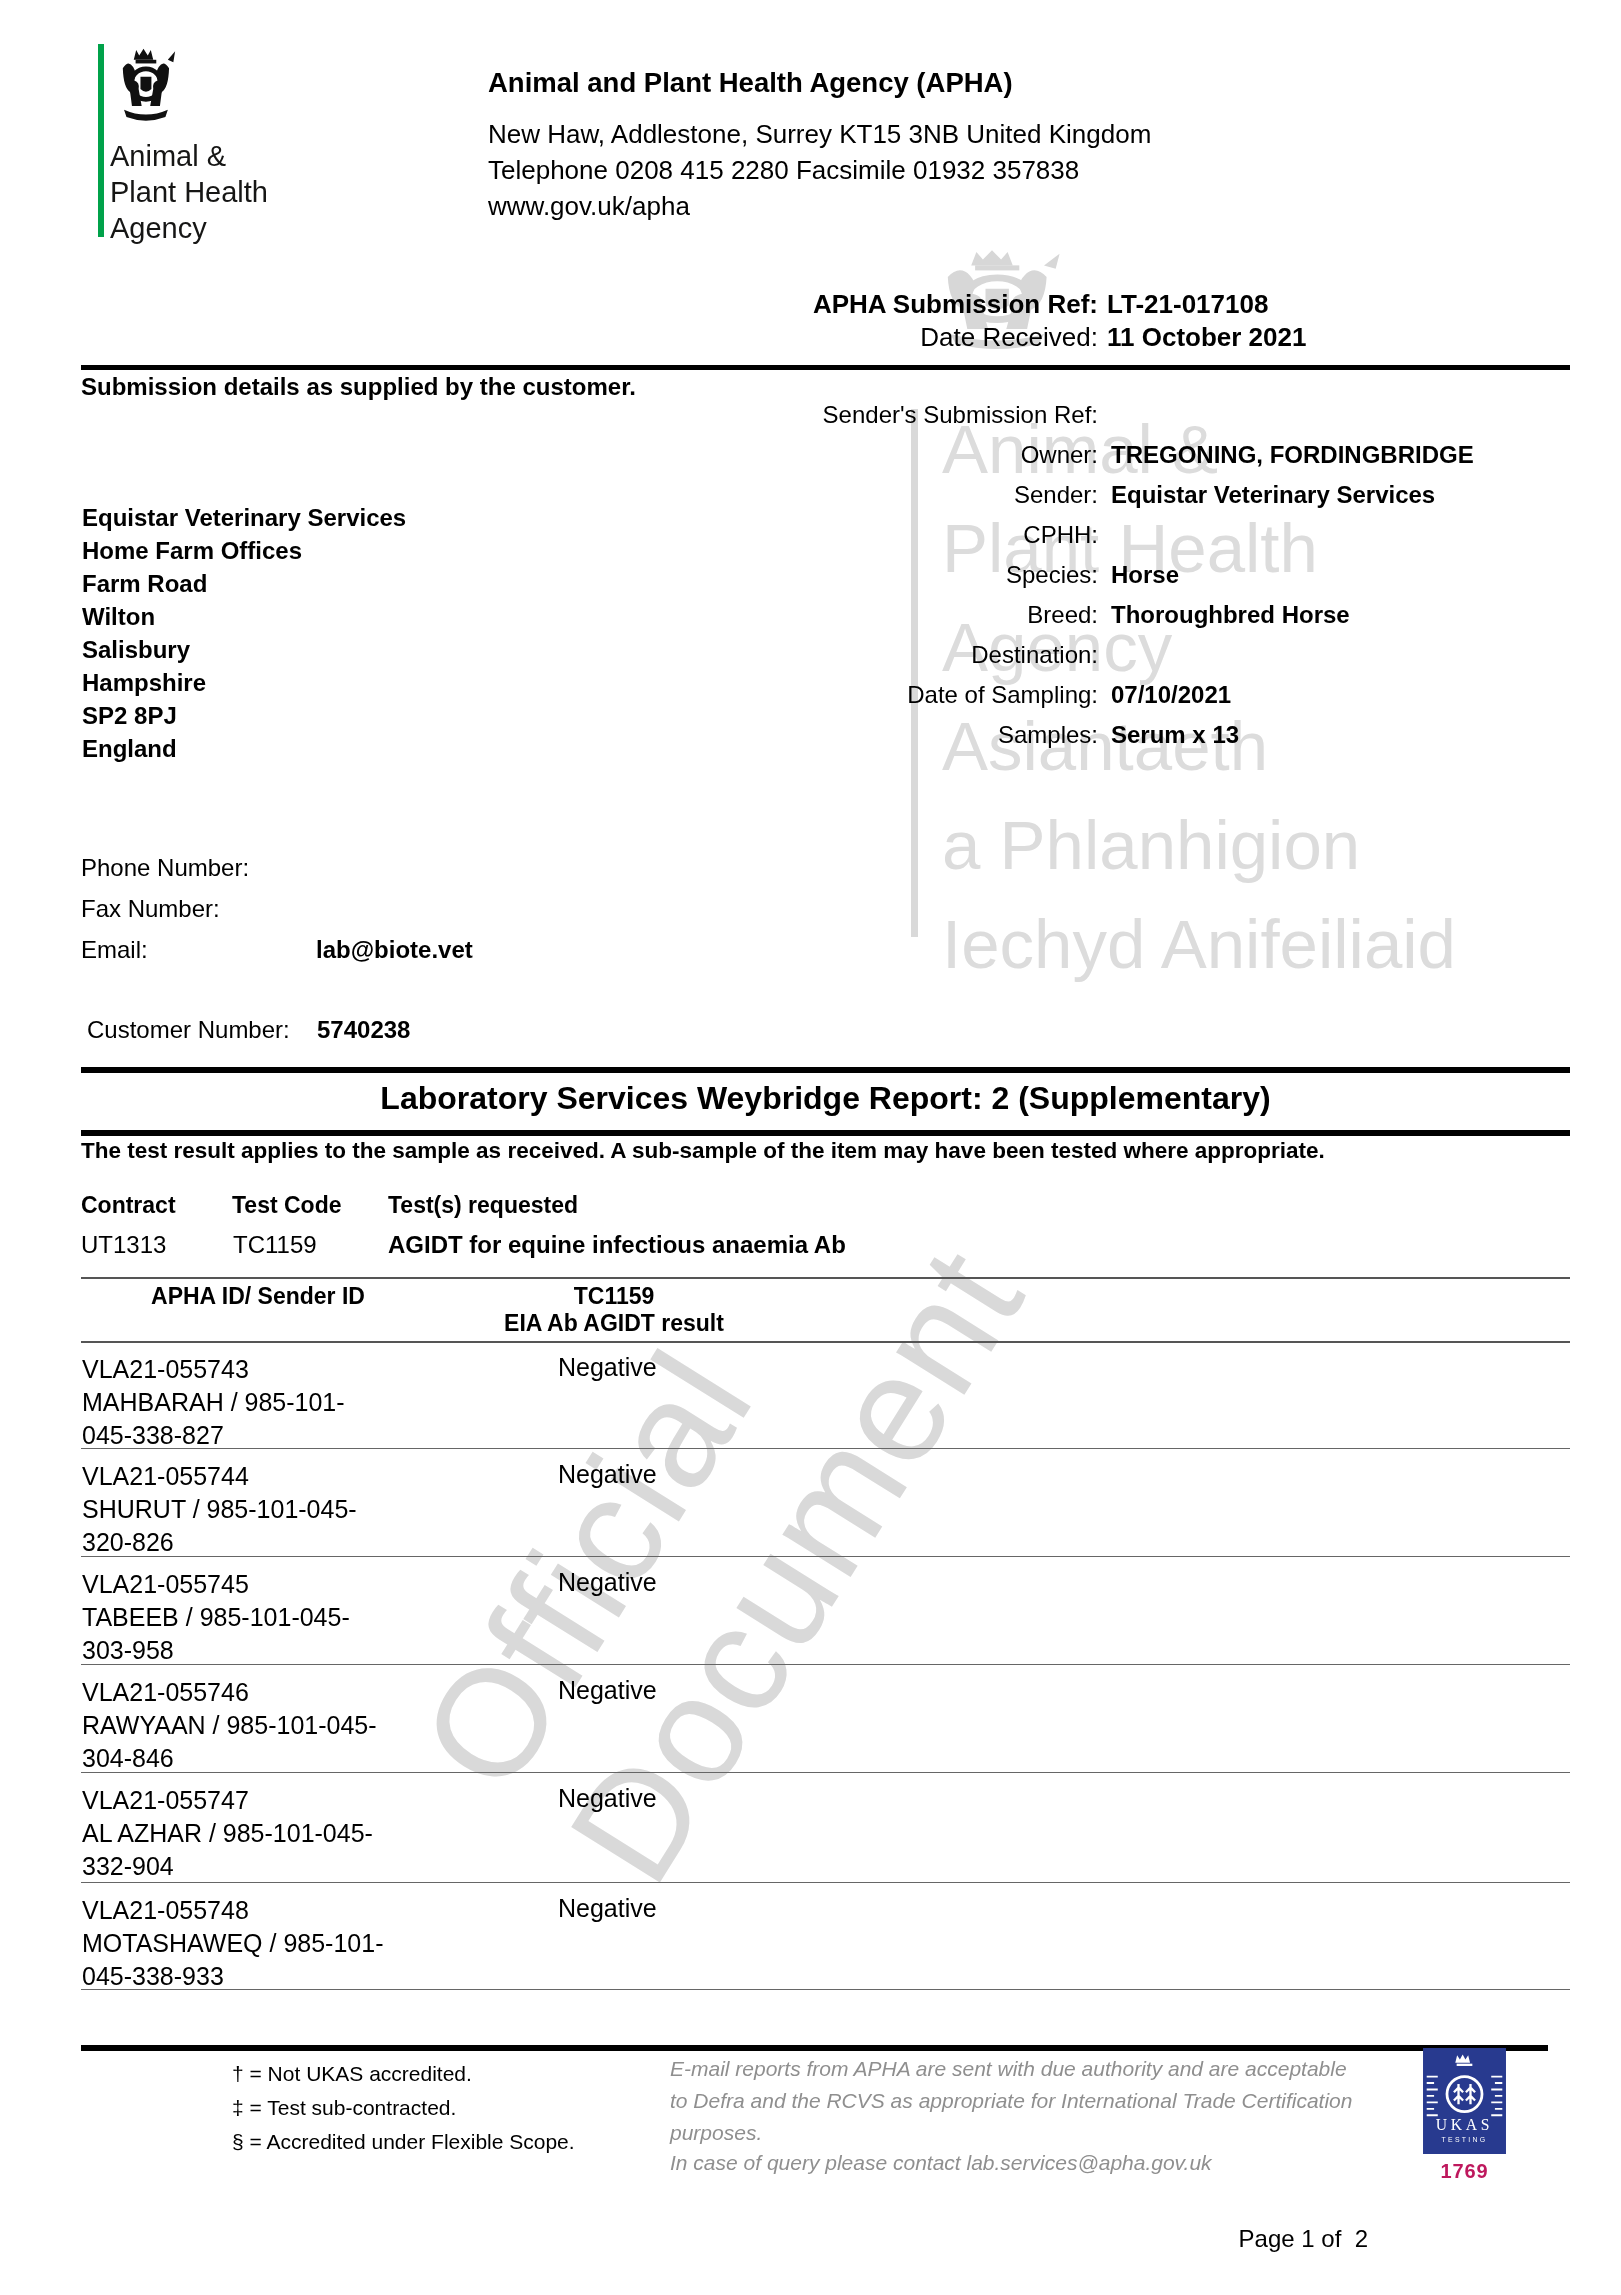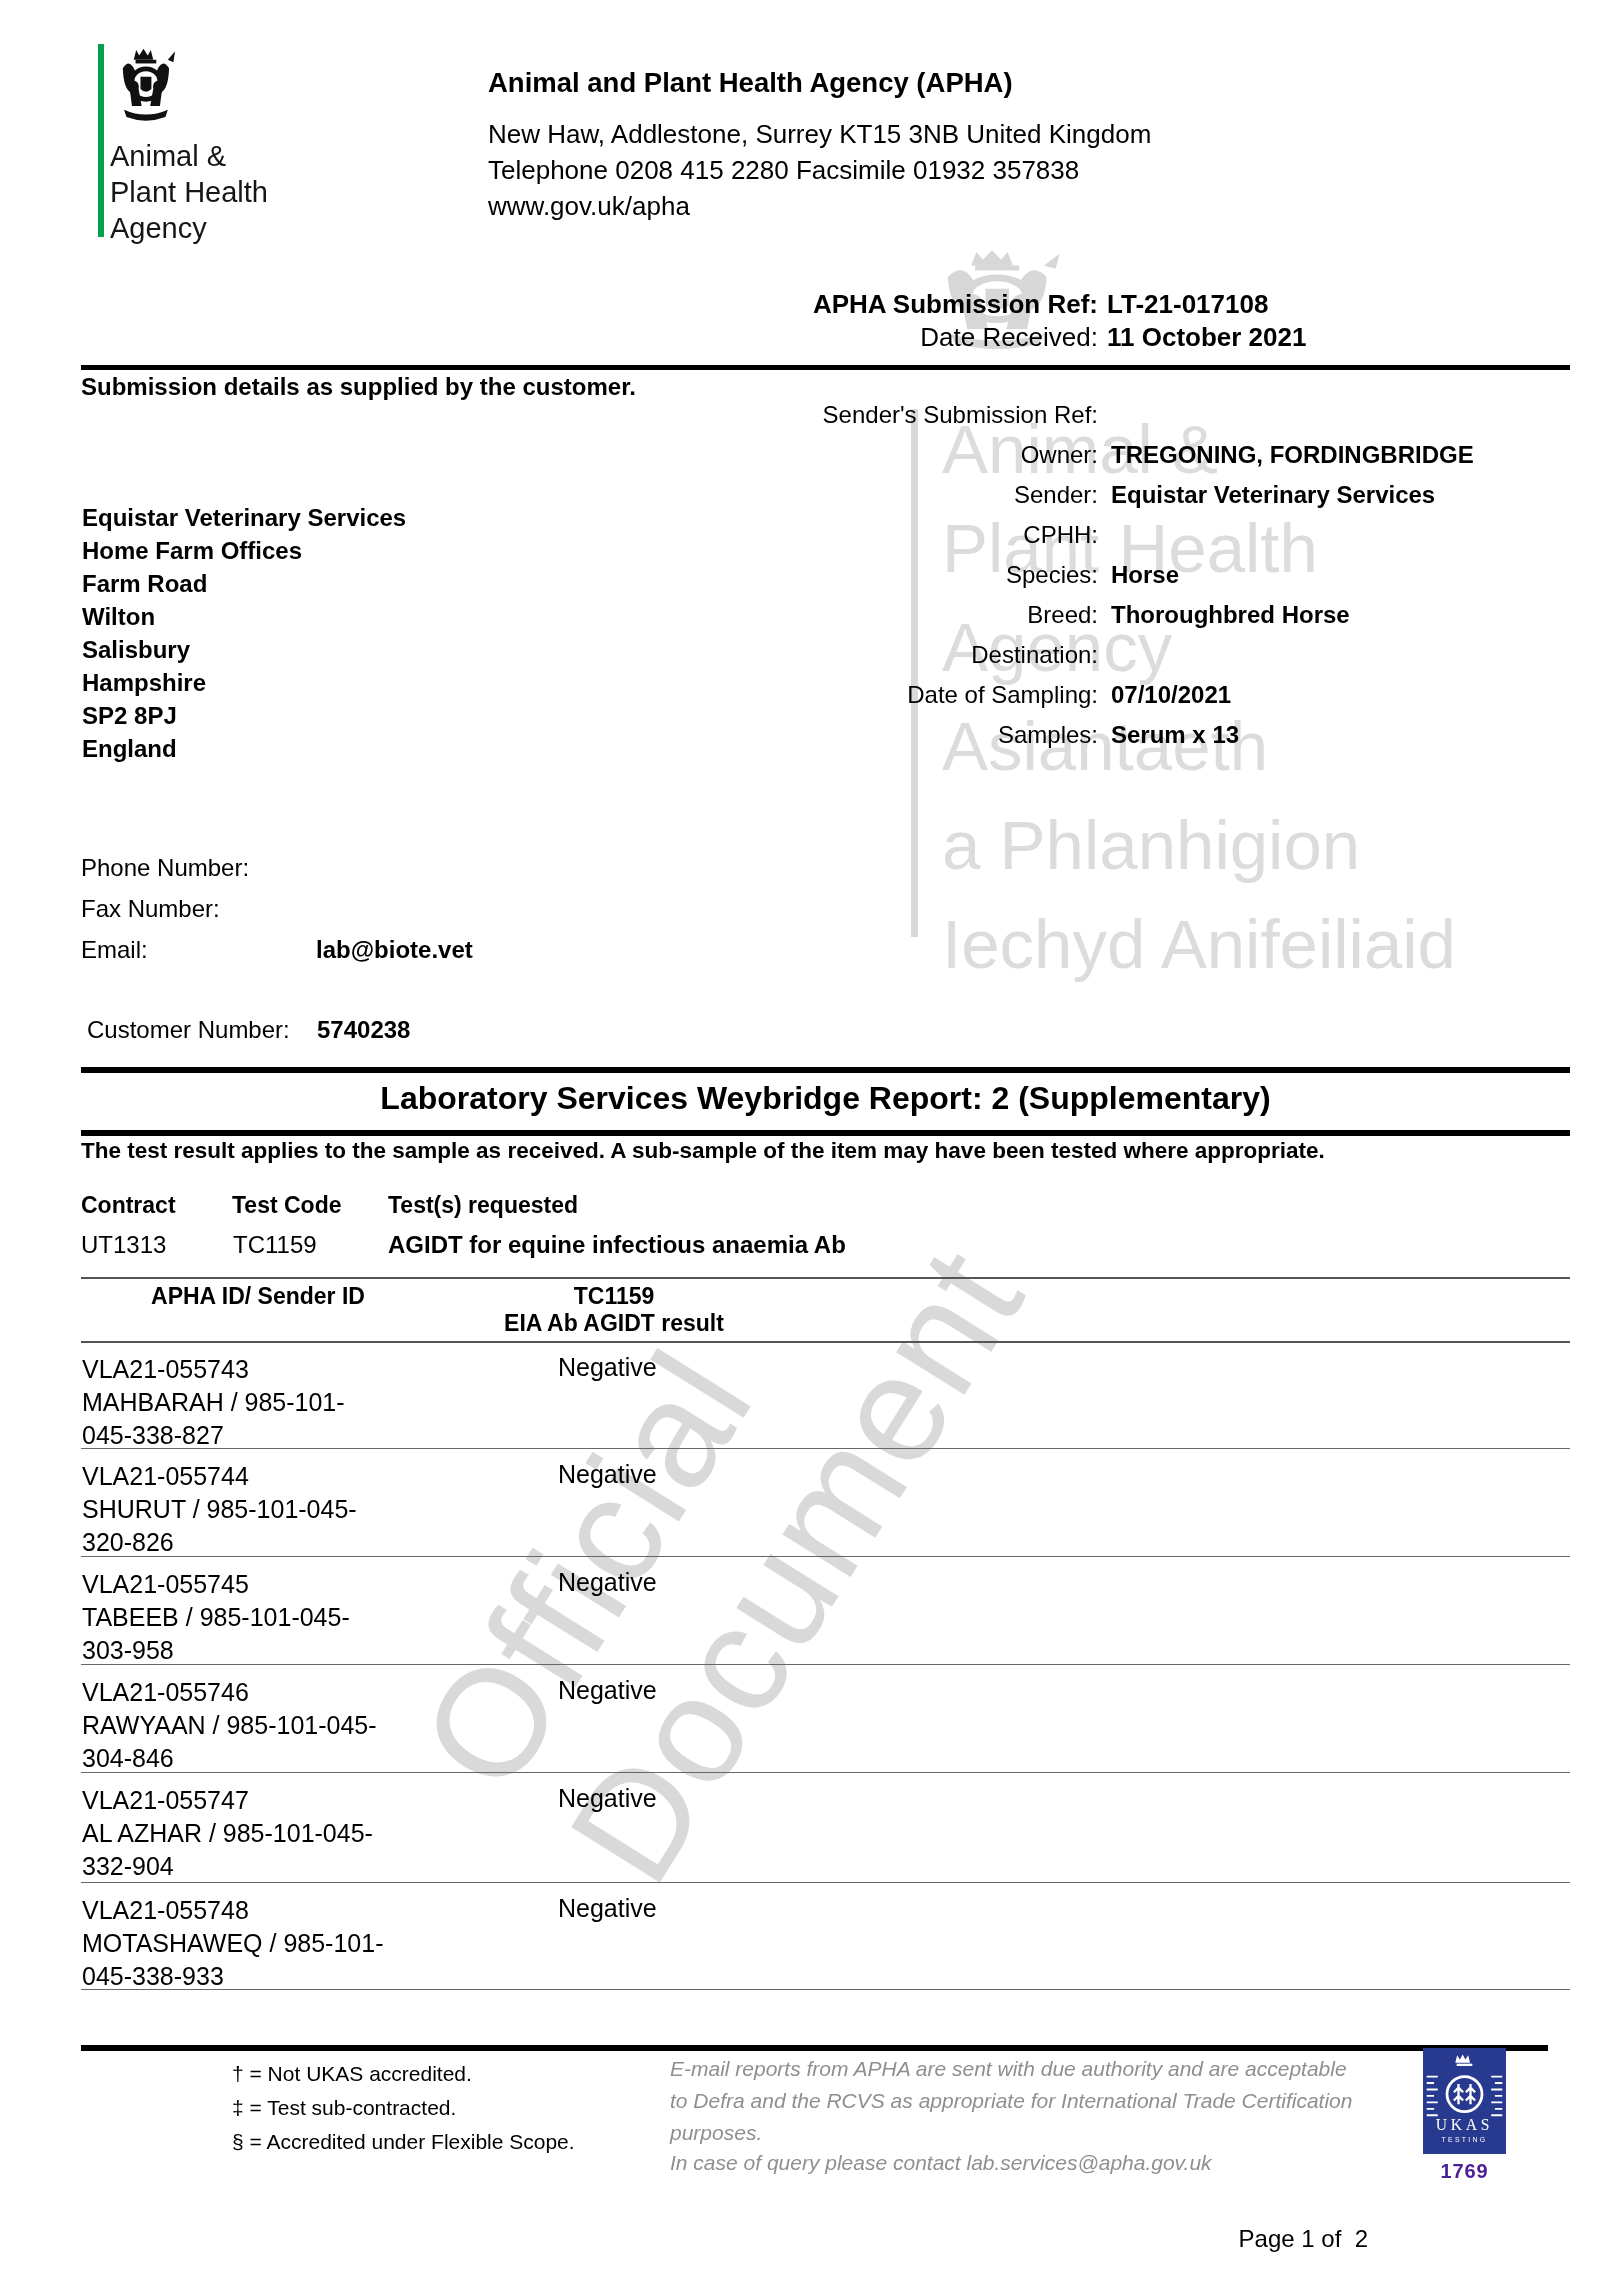--- a/index.html
+++ b/index.html
@@ -52,21 +52,21 @@
   .td{position:absolute;top:1231px;font-size:24px;}
   .subhead{position:absolute;top:1283px;font-size:23px;font-weight:bold;line-height:27px;text-align:center;}
   .sample-lines{position:absolute;left:82px;font-size:25px;line-height:33px;width:358px;}
   .sample-result{position:absolute;left:558px;font-size:25px;}
   .keys{position:absolute;left:232px;top:2057px;font-size:21px;line-height:34px;}
   .note{position:absolute;left:670px;top:2053px;width:693px;font-size:21px;line-height:32px;font-style:italic;color:#8f8f8f;}
   .note2{position:absolute;left:670px;top:2151px;width:693px;font-size:21px;font-style:italic;color:#8f8f8f;}
   .comments{position:absolute;left:41px;top:2191px;width:1442px;text-align:center;font-size:20.7px;}
   .page-num{position:absolute;left:1148px;top:2225px;width:220px;text-align:right;font-size:24px;white-space:pre;}
   .ukas{position:absolute;left:1423px;top:2048px;width:104px;}
-  .ukas-number{width:83px;text-align:center;font-size:20px;font-weight:bold;color:#4c1d95;margin-top:3.7px;letter-spacing:0.9px;}
+  .ukas-number{width:83px;text-align:center;font-size:20px;font-weight:bold;color:#be185d;margin-top:3.7px;letter-spacing:0.9px;}
   svg text{font-family:"Liberation Sans", sans-serif;}
 </style>
 </head>
 <body>
 
 <div id="page">
 
   <svg width="0" height="0" style="position:absolute">
     <defs>
       <symbol id="crest" viewBox="0 0 120 140">

